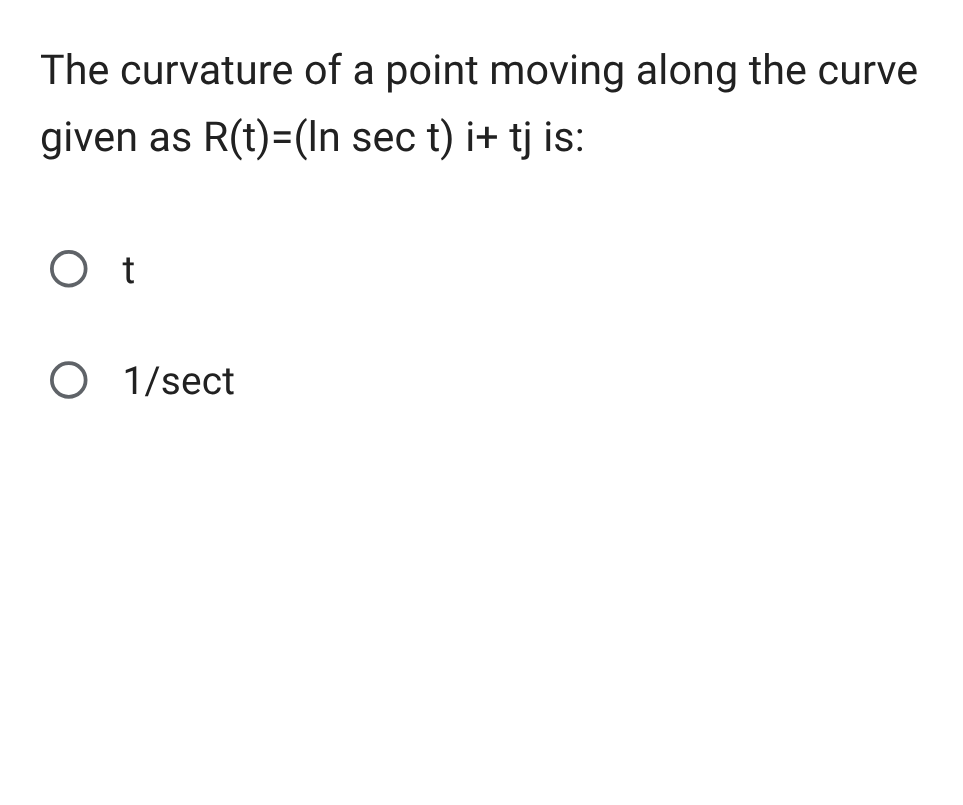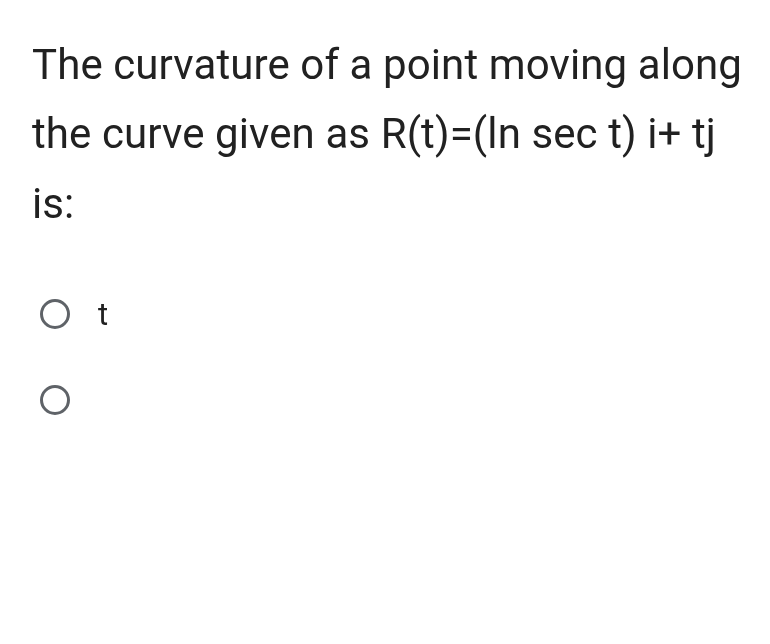--- a/index.html
+++ b/index.html
@@ -9,21 +9,21 @@
     height: 644px;
     background: #ffffff;
     font-family: 'Google Sans', 'Roboto', Arial, sans-serif;
     color: #202124;
   }
   .container {
     padding: 30px 28px 0 32px;
     box-sizing: border-box;
   }
   .question {
-    font-size: 42px;
+    font-size: 33px;
     line-height: 1.65;
     letter-spacing: 0.1px;
     color: #212121;
     margin-bottom: 58px;
   }
   .options {
     display: flex;
     flex-direction: column;
     gap: 52px;
     padding-left: 8px;
@@ -53,15 +53,16 @@
 
 <div class="container">
   <div class="question">The curvature of a point moving along the curve given as R(t)=(ln sec t) i+ tj is:</div>
   <div class="options">
     <div class="option">
       <div class="radio"></div>
       <div class="option-label">t</div>
     </div>
     <div class="option">
       <div class="radio"></div>
+      <div class="option-label">1/sect</div>
     </div>
   </div>
 </div>
 
 </body></html>

